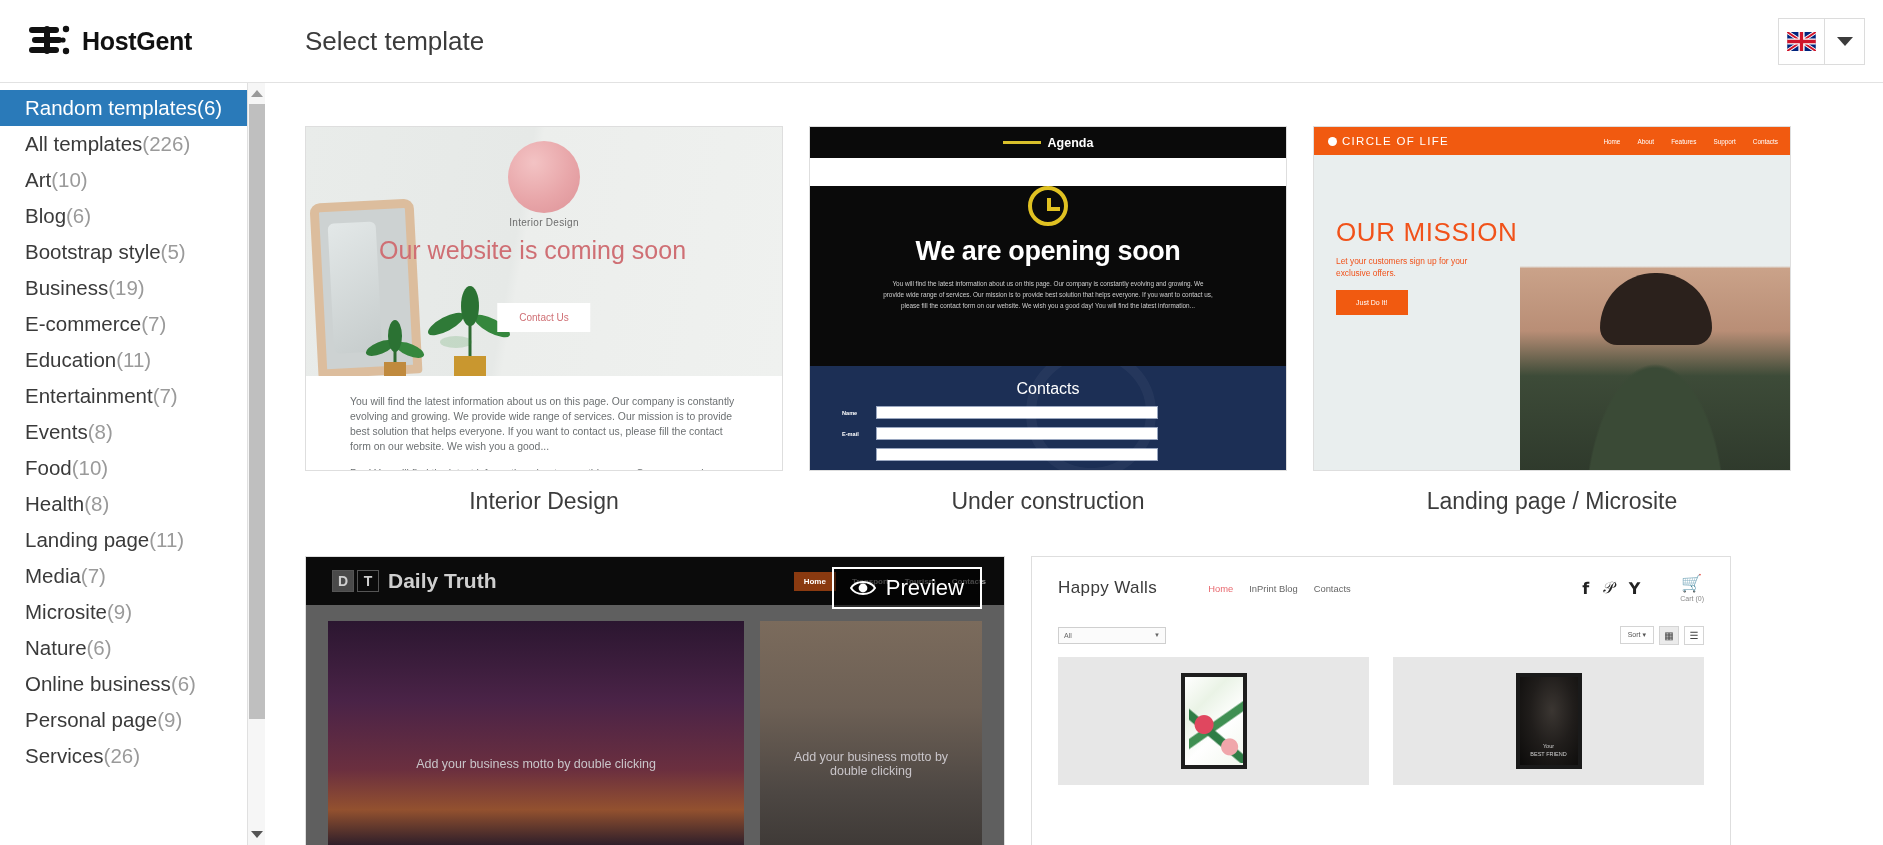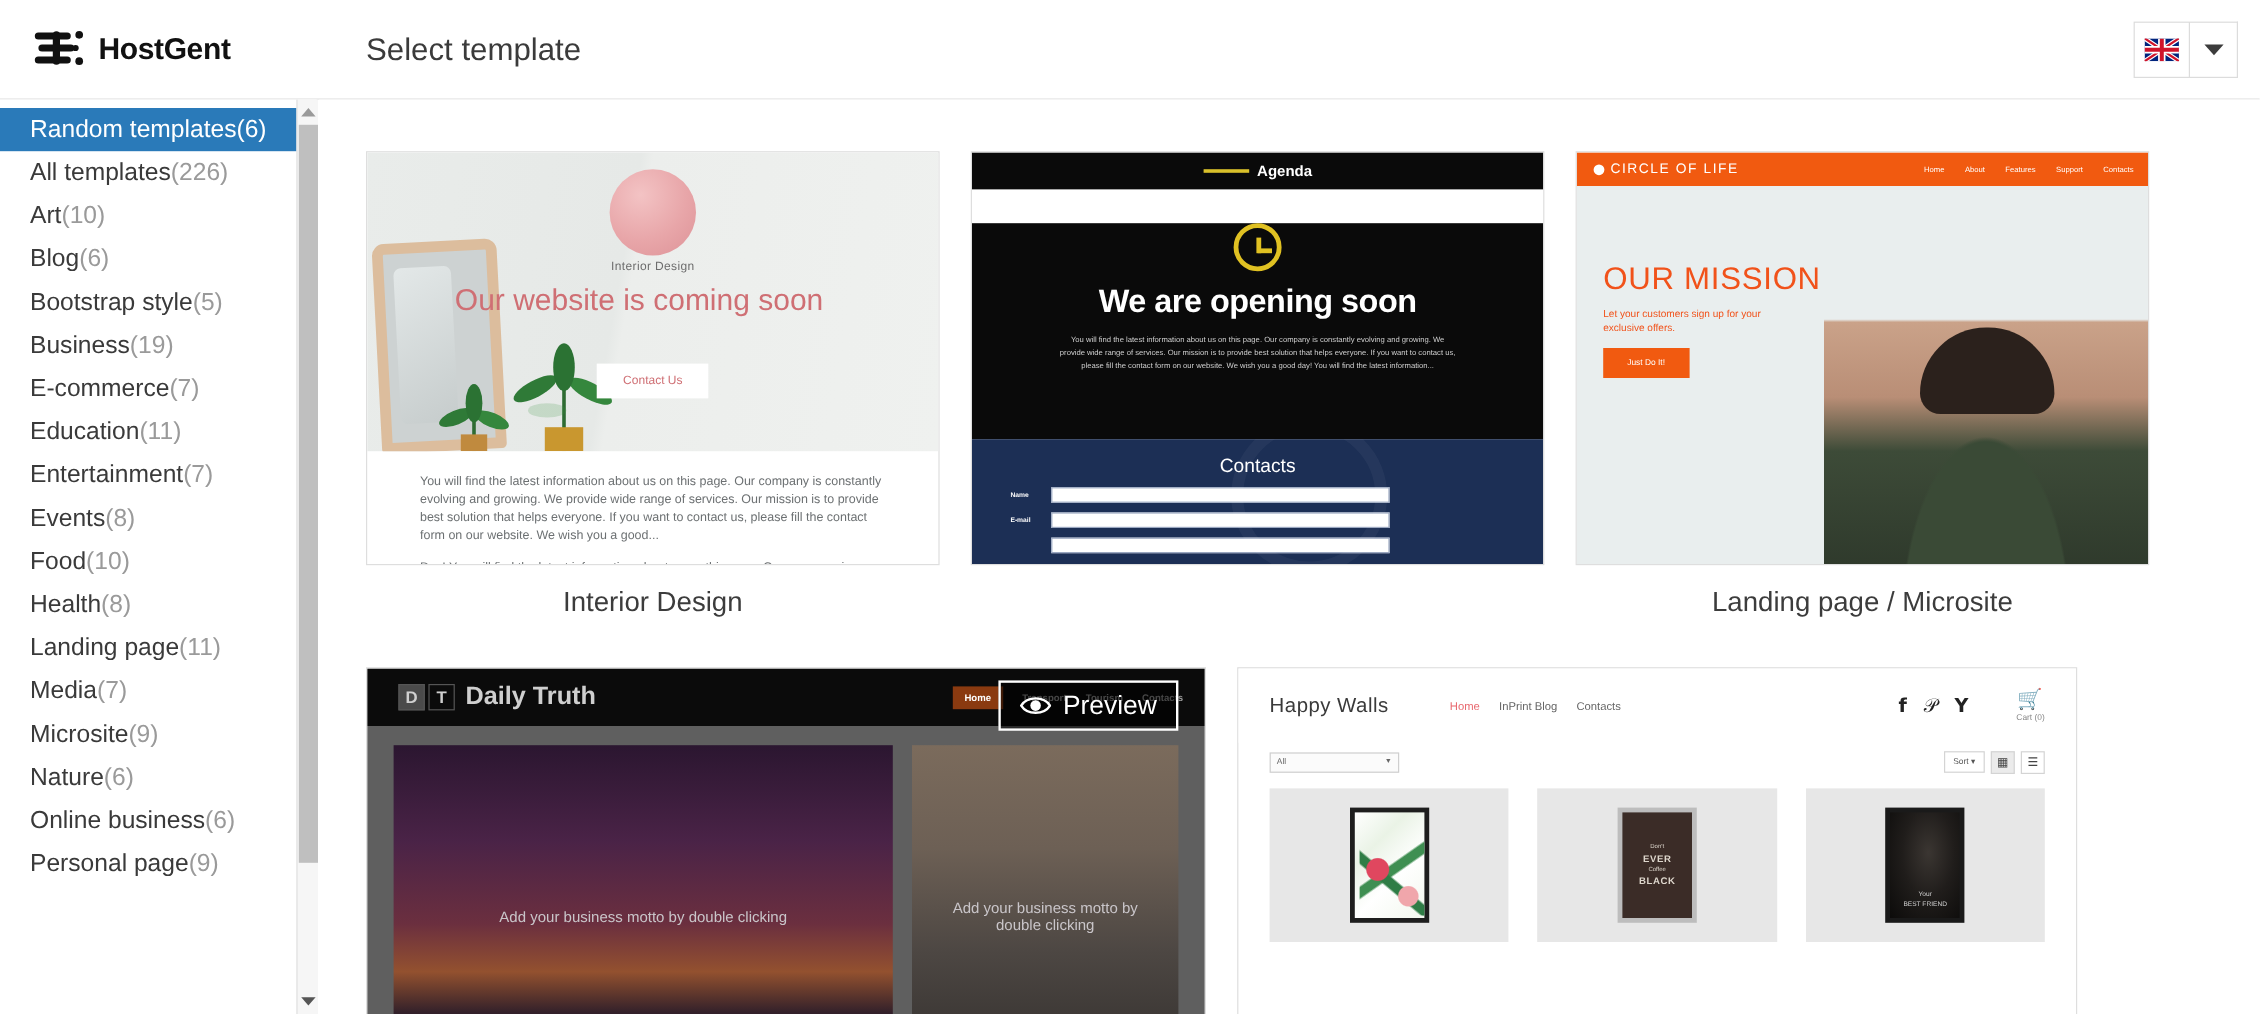--- a/index.html
+++ b/index.html
@@ -336,20 +336,21 @@
       <li class="cat-item"><span>Entertainment</span><span class="cat-count">(7)</span></li>
       <li class="cat-item"><span>Events</span><span class="cat-count">(8)</span></li>
       <li class="cat-item"><span>Food</span><span class="cat-count">(10)</span></li>
       <li class="cat-item"><span>Health</span><span class="cat-count">(8)</span></li>
       <li class="cat-item"><span>Landing page</span><span class="cat-count">(11)</span></li>
       <li class="cat-item"><span>Media</span><span class="cat-count">(7)</span></li>
       <li class="cat-item"><span>Microsite</span><span class="cat-count">(9)</span></li>
       <li class="cat-item"><span>Nature</span><span class="cat-count">(6)</span></li>
       <li class="cat-item"><span>Online business</span><span class="cat-count">(6)</span></li>
       <li class="cat-item"><span>Personal page</span><span class="cat-count">(9)</span></li>
+      <li class="cat-item"><span>Services</span><span class="cat-count">(26)</span></li>
     </ul>
 </div>
 <div class="sb-track">
   <div class="sb-arrow up">
       <span class="tri-u"></span>
     </div>
   <div class="sb-thumb"></div>
   <div class="sb-arrow down">
       <span class="tri-d"></span>
     </div>
@@ -412,20 +413,21 @@
           <div class="t2-field">
             <span class="t2-flabel">E-mail</span>
             <span class="t2-finput"></span>
           </div>
           <div class="t2-field">
             <span class="t2-flabel"></span>
             <span class="t2-finput"></span>
           </div>
         </div>
       </div>
+      <div class="tile-caption">Under construction</div>
     </div>
 
     <div class="tile">
       <div class="thumb">
         <div class="t3-nav">
           <span class="t3-logo">
             <span class="t3-dot"></span>
             <span>CIRCLE OF LIFE</span>
           </span>
           <span class="t3-menu" id="t3menu">
@@ -514,30 +516,20 @@
             <span class="t5-view">☰</span>
           </span>
         </div>
         <div class="t5-grid">
           <div class="t5-cell">
             <div class="t5-frame f1">
                 <div class="inner"></div>
               </div>
           </div>
           <div class="t5-cell">
-            <div class="t5-frame f2">
-              <div class="inner">
-                <span>Don't</span>
-                <span class="big">EVER</span>
-                <span>Coffee</span>
-                <span class="big">BLACK</span>
-              </div>
-            </div>
-          </div>
-          <div class="t5-cell">
             <div class="t5-frame f3">
               <div class="inner">
                 <span>Your</span>
                 <span>BEST FRIEND</span>
               </div>
             </div>
           </div>
         </div>
       </div>
     </div>

